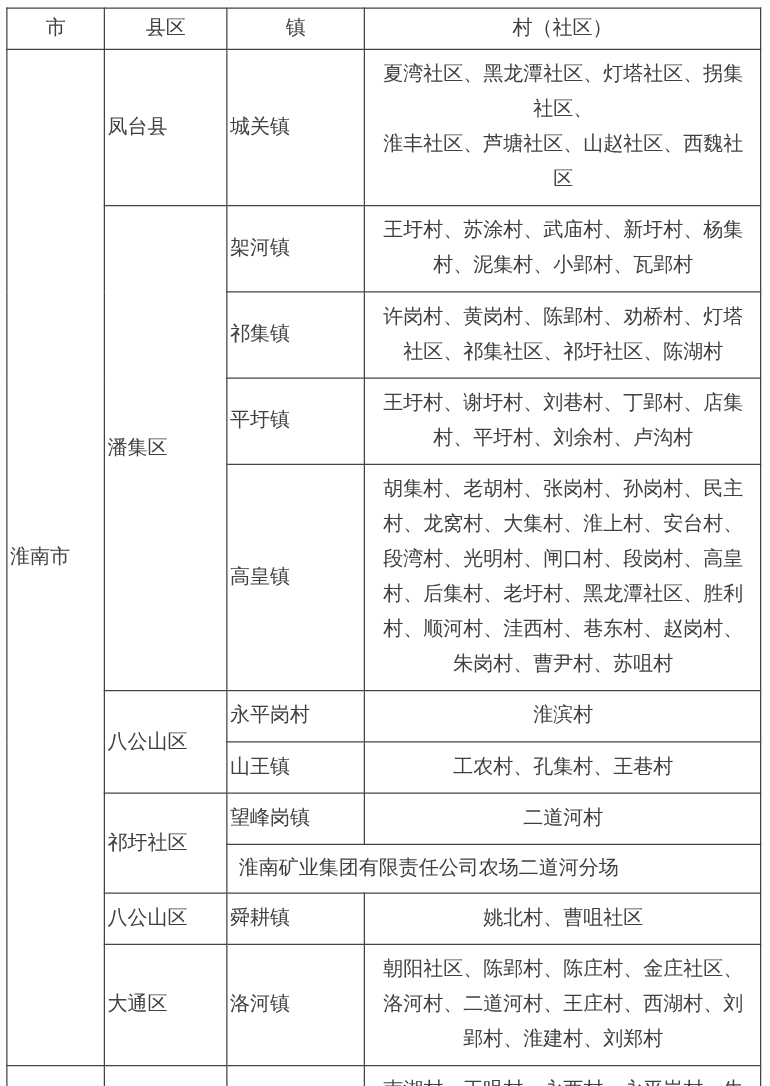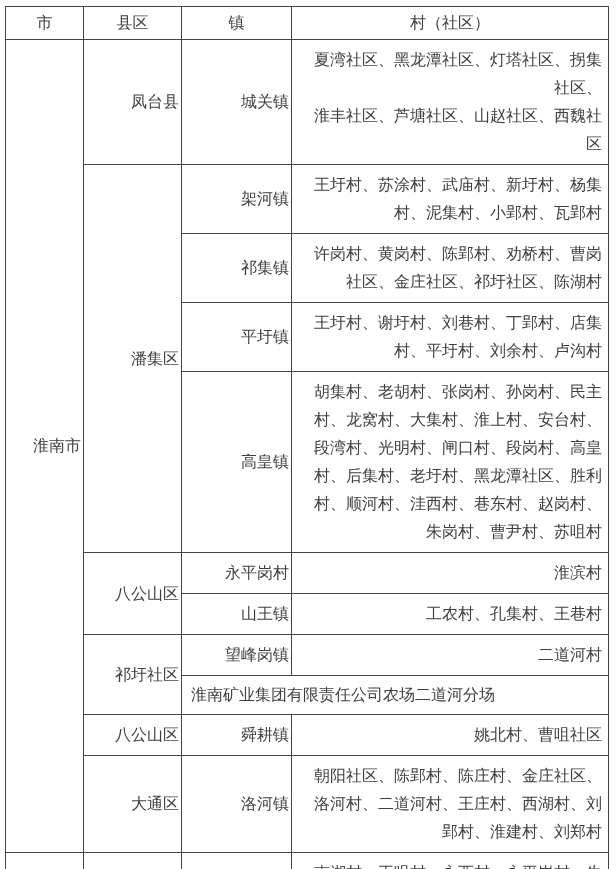--- a/index.html
+++ b/index.html
@@ -32,26 +32,26 @@
     font-weight: normal;
     background: #fff;
     vertical-align: middle;
   }
   table.division-table th {
     text-align: center;
     padding: 5px 2px;
     line-height: 22px;
   }
   td.center-cell {
-    text-align: right;
+    text-align: left;
     padding: 4px 2px;
     line-height: 24px;
   }
   td.villages-cell {
-    text-align: right;
+    text-align: center;
     padding: 6px 6px 6px 7px;
     line-height: 28px;
     white-space: pre-line;
     word-break: break-all;
   }
   td.farm-cell {
     text-align: left;
     padding: 5px 6px 5px 9px;
     line-height: 28px;
   }
@@ -83,21 +83,21 @@
         <td class="villages-cell">夏湾社区、黑龙潭社区、灯塔社区、拐集社区、
 淮丰社区、芦塘社区、山赵社区、西魏社区</td>
       </tr>
       <tr>
         <td class="center-cell" rowspan="4">潘集区</td>
         <td class="center-cell">架河镇</td>
         <td class="villages-cell">王圩村、苏涂村、武庙村、新圩村、杨集村、泥集村、小郢村、瓦郢村</td>
       </tr>
       <tr>
         <td class="center-cell">祁集镇</td>
-        <td class="villages-cell">许岗村、黄岗村、陈郢村、劝桥村、曹岗社区、金庄社区、祁圩社区、陈湖村</td>
+        <td class="villages-cell">许岗村、黄岗村、陈郢村、劝桥村、灯塔社区、祁集社区、祁圩社区、陈湖村</td>
       </tr>
       <tr>
         <td class="center-cell">平圩镇</td>
         <td class="villages-cell">王圩村、谢圩村、刘巷村、丁郢村、店集村、平圩村、刘余村、卢沟村</td>
       </tr>
       <tr>
         <td class="center-cell">高皇镇</td>
         <td class="villages-cell">胡集村、老胡村、张岗村、孙岗村、民主村、龙窝村、大集村、淮上村、安台村、段湾村、光明村、闸口村、段岗村、高皇村、后集村、老圩村、黑龙潭社区、胜利村、顺河村、洼西村、巷东村、赵岗村、朱岗村、曹尹村、苏咀村</td>
       </tr>
       <tr>

